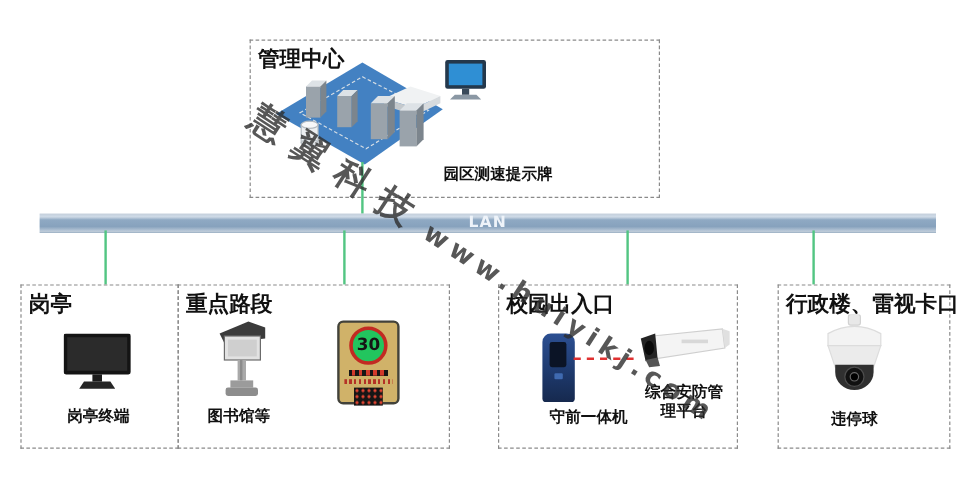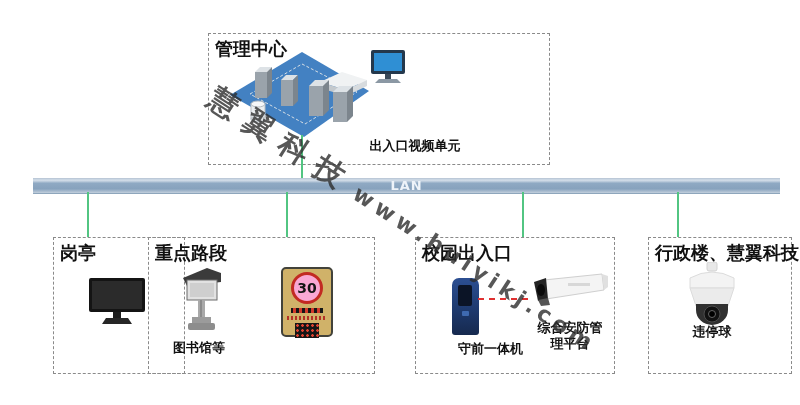--- a/index.html
+++ b/index.html
@@ -26,21 +26,21 @@
   
   .watermark{
     position:absolute;left:222px;top:78px;transform:rotate(33deg);transform-origin:0 0;
     white-space:nowrap;color:rgba(45,45,45,0.8);font-weight:bold;z-index:60;pointer-events:none;
   }
   .watermark .cjk{font-size:30px;letter-spacing:12px;}
   .watermark .url{font-size:22px;letter-spacing:5px;}
   
   .speed-sign{position:absolute;width:52px;height:70px;background:#d0b269;
     border:2px solid #42423a;border-radius:5px;box-sizing:border-box;}
-  .speed-circle{width:26px;height:26px;border-radius:50%;background:#f9a8d4;border:3px solid #c22a22;
+  .speed-circle{width:26px;height:26px;border-radius:50%;background:#22c55e;border:3px solid #c22a22;
     margin:3px auto 2px;text-align:center;line-height:26px;font-size:14px;font-weight:bold;color:#161616;}
   .speed-led1{width:40px;height:9px;background:#161616;margin:1px auto 1px;
     background-image:repeating-linear-gradient(90deg,#d23a2a 0 3px,#161616 3px 6px);
     background-clip:content-box;padding:2px 4px;box-sizing:border-box;}
   .speed-tiny{width:40px;height:4px;margin:0 auto;
     background-image:repeating-linear-gradient(90deg,#b43226 0 2px,transparent 2px 4px);}
   .speed-led2{width:24px;height:15px;margin:3px auto 0;background-color:#161616;
     background-image:radial-gradient(#e04432 1px,transparent 1.6px);background-size:5px 5px;}
   
   .pillar{position:absolute;width:27px;height:57px;border-radius:7px 7px 3px 3px;
@@ -96,41 +96,42 @@
     <polygon points="122,50 128,44 128,74 122,80" fill="#7c858d"></polygon>
   </g>
 
   <g>
     <rect x="146" y="8" width="34" height="24" rx="2" fill="#24384c"></rect>
     <rect x="149" y="11" width="28" height="18" fill="#2f8fd4"></rect>
     <rect x="160" y="32" width="6" height="5" fill="#3a4a5a"></rect>
     <polygon points="154,37 172,37 176,41 150,41" fill="#8b98a4"></polygon>
   </g>
 </svg>
-<div class="device-label" style="left:350px;top:138px;width:130px;">出入口视频单元</div>
+<div class="device-label" style="left:350px;top:138px;width:130px;">园区测速提示牌</div>
 
 <div class="vline" style="left:301px;top:135px;height:43px;"></div>
 
 <div class="lan-bar">
   <span>LAN</span>
 </div>
 
 <div class="vline" style="left:87px;top:192px;height:45px;"></div>
 <div class="vline" style="left:286px;top:192px;height:45px;"></div>
 <div class="vline" style="left:522px;top:192px;height:45px;"></div>
 <div class="vline" style="left:677px;top:192px;height:45px;"></div>
 
-<div class="dash-box" style="left:17px;top:237px;width:130px;height:135px;margin-left:36px;">
+<div class="dash-box" style="left:17px;top:237px;width:130px;height:135px;">
   <div class="box-title">岗亭</div>
   <svg class="abs" style="left:35px;top:40px;" width="56" height="47" viewBox="0 0 56 47">
     <rect x="0" y="0" width="56" height="34" rx="2" fill="#141414"></rect>
     <rect x="3" y="3" width="50" height="28" fill="#2b2b2b"></rect>
     <rect x="24" y="34" width="8" height="6" fill="#1c1c1c"></rect>
     <polygon points="17,40 39,40 43,46 13,46" fill="#262626"></polygon>
   </svg>
+  <div class="device-label" style="left:8px;top:102px;width:112px;">岗亭终端</div>
 </div>
 
 <div class="dash-box" style="left:148px;top:237px;width:225px;height:135px;">
   <div class="box-title">重点路段</div>
 
   <svg class="abs" style="left:30px;top:28px;" width="46" height="66" viewBox="0 0 46 66">
     <polygon points="4,12 28,2 42,7 42,16 8,20" fill="#3b3b3b"></polygon>
     <rect x="8" y="14" width="30" height="20" fill="#e2e2e2" stroke="#6b6b6b"></rect>
     <rect x="11" y="17" width="24" height="14" fill="#cfcfcf"></rect>
     <rect x="19" y="34" width="7" height="17" fill="#a9a9a9"></rect>
@@ -163,24 +164,24 @@
     <polygon points="74,4 80,6 80,17 76,20" fill="#e0e0e0"></polygon>
     <polygon points="6,12 18,8 20,29 10,31" fill="#242424"></polygon>
     <ellipse cx="13" cy="20" rx="4" ry="6" fill="#0a0a0a"></ellipse>
     <rect x="40" y="13" width="22" height="3" fill="#d8d8d8"></rect>
     <polygon points="10,30 20,28 22,35 13,36" fill="#555"></polygon>
   </svg>
   <div class="device-label" style="left:118px;top:82px;width:72px;">综合安防管理平台</div>
 </div>
 
 <div class="dash-box" style="left:648px;top:237px;width:142px;height:135px;">
-  <div class="box-title">行政楼、慧翼科技</div>
+  <div class="box-title">行政楼、雷视卡口</div>
 
   <svg class="abs" style="left:34px;top:24px;" width="58" height="72" viewBox="0 0 58 72">
     <rect x="24" y="0" width="10" height="9" rx="2" fill="#e8e8e8" stroke="#d2d2d2"></rect>
     <path d="M7 16 Q29 4 51 16 L51 26 L7 26 Z" fill="#f3f3f3" stroke="#dcdcdc"></path>
     <polygon points="7,26 51,26 45,44 13,44" fill="#ebebeb" stroke="#dcdcdc"></polygon>
     <path d="M13 42 L45 42 L45 48 A16 15 0 0 1 13 48 Z" fill="#303030"></path>
     <circle cx="29" cy="52" r="8" fill="#111" stroke="#4d4d4d"></circle>
     <circle cx="29" cy="52" r="3.5" fill="#000" stroke="#666"></circle>
   </svg>
-  <div class="device-label" style="left:0px;top:86px;width:126px;font-family:Liberation Serif, serif;">违停球</div>
+  <div class="device-label" style="left:0px;top:103px;width:126px;font-family:Liberation Serif, serif;">违停球</div>
 </div>
 
 </body></html>

